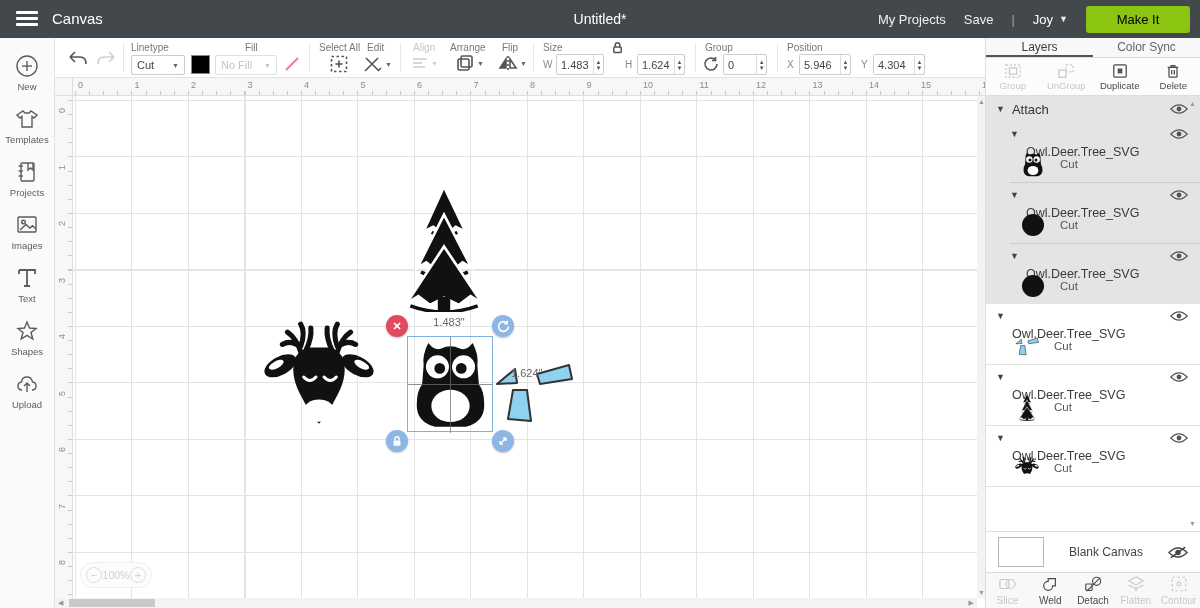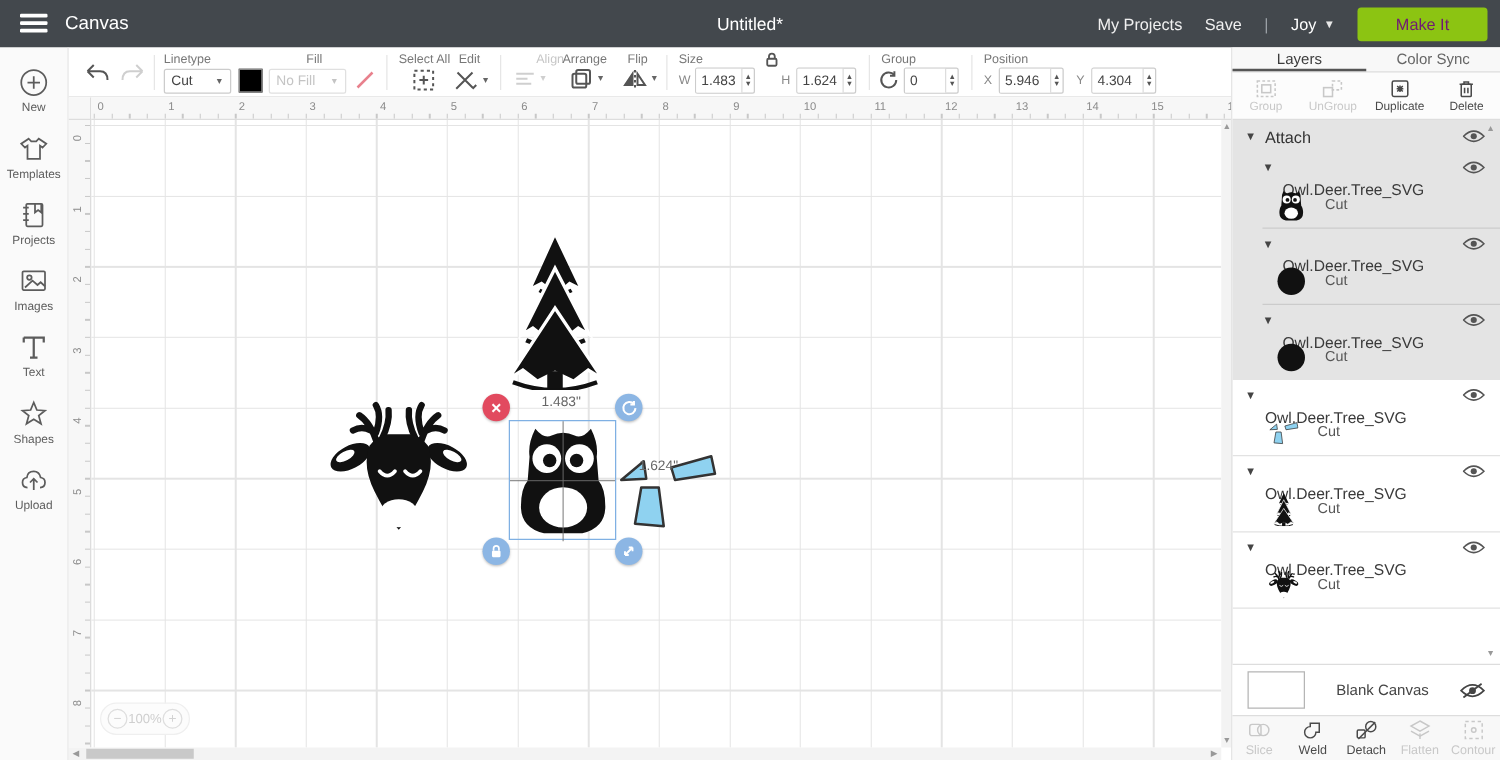--- a/index.html
+++ b/index.html
@@ -12,21 +12,21 @@
     background:#43484d; color:#fff; }
   #hamburger { position:absolute; left:16px; top:11px; width:22px; height:16px; cursor:pointer; }
   #hamburger span { display:block; height:2.5px; background:#fff; margin-bottom:3.5px; border-radius:1px; }
   .hdr-title { position:absolute; left:52px; top:10px; font-size:15px; color:#fff; }
   .doc-title { position:absolute; left:0; right:0; top:11px; text-align:center; font-size:14px; color:#fff; }
   .hdr-right { position:absolute; right:10px; top:0; height:38px; display:flex; align-items:center; gap:18px; }
   .hdr-link { font-size:13px; color:#f0f0f0; cursor:pointer; }
   .hdr-sep { color:#9aa0a5; font-size:13px; }
   .machine { display:flex; align-items:center; gap:6px; font-size:13px; cursor:pointer; }
   .chev { font-size:9px; color:#e8e8e8; }
-  #make-it { background:#8cc412; color:#701a75; font-size:13px; border:none; border-radius:3px;
+  #make-it { background:#8cc412; color:#000000; font-size:13px; border:none; border-radius:3px;
     width:104px; height:27px; cursor:pointer; }
 
   
   #sidebar { position:absolute; left:0; top:38px; width:55px; bottom:0;
     background:#fafafa; border-right:1px solid #e4e4e4; padding-top:8px; }
   .sb-item { height:53px; display:flex; flex-direction:column; align-items:center;
     justify-content:center; gap:3px; cursor:pointer; color:#5c5c5c; }
   .sb-item svg { stroke:#5c5c5c; fill:none; stroke-width:1.4; }
   .sb-label { font-size:9.5px; color:#5c5c5c; }
 
@@ -323,21 +323,21 @@
 
     <span class="tb-label" style="left:312px;">Edit</span>
     <div class="icon-btn" style="left:308px; top:17px;">
       <svg width="20" height="18" viewBox="0 0 20 18">
           <path d="M3,15 L15,3 M3,3 L15,15 M2,16 L5,13 M15,16 L18,13"></path>
         </svg>
       <span class="dd">▼</span>
     </div>
     <div class="vdiv" style="left:345px;"></div>
 
-    <span class="tb-label dis" style="left:374px;text-align:right;">Align</span>
+    <span class="tb-label dis" style="left:358px;text-align:right;">Align</span>
     <div class="icon-btn dis" style="left:356px; top:18px;">
       <svg width="18" height="14" viewBox="0 0 18 14">
           <line x1="2" y1="3" x2="16" y2="3"></line>
           <line x1="2" y1="7" x2="11" y2="7"></line>
           <line x1="2" y1="11" x2="14" y2="11"></line>
         </svg>
       <span class="dd">▼</span>
     </div>
 
     <span class="tb-label" style="left:395px;">Arrange</span>

